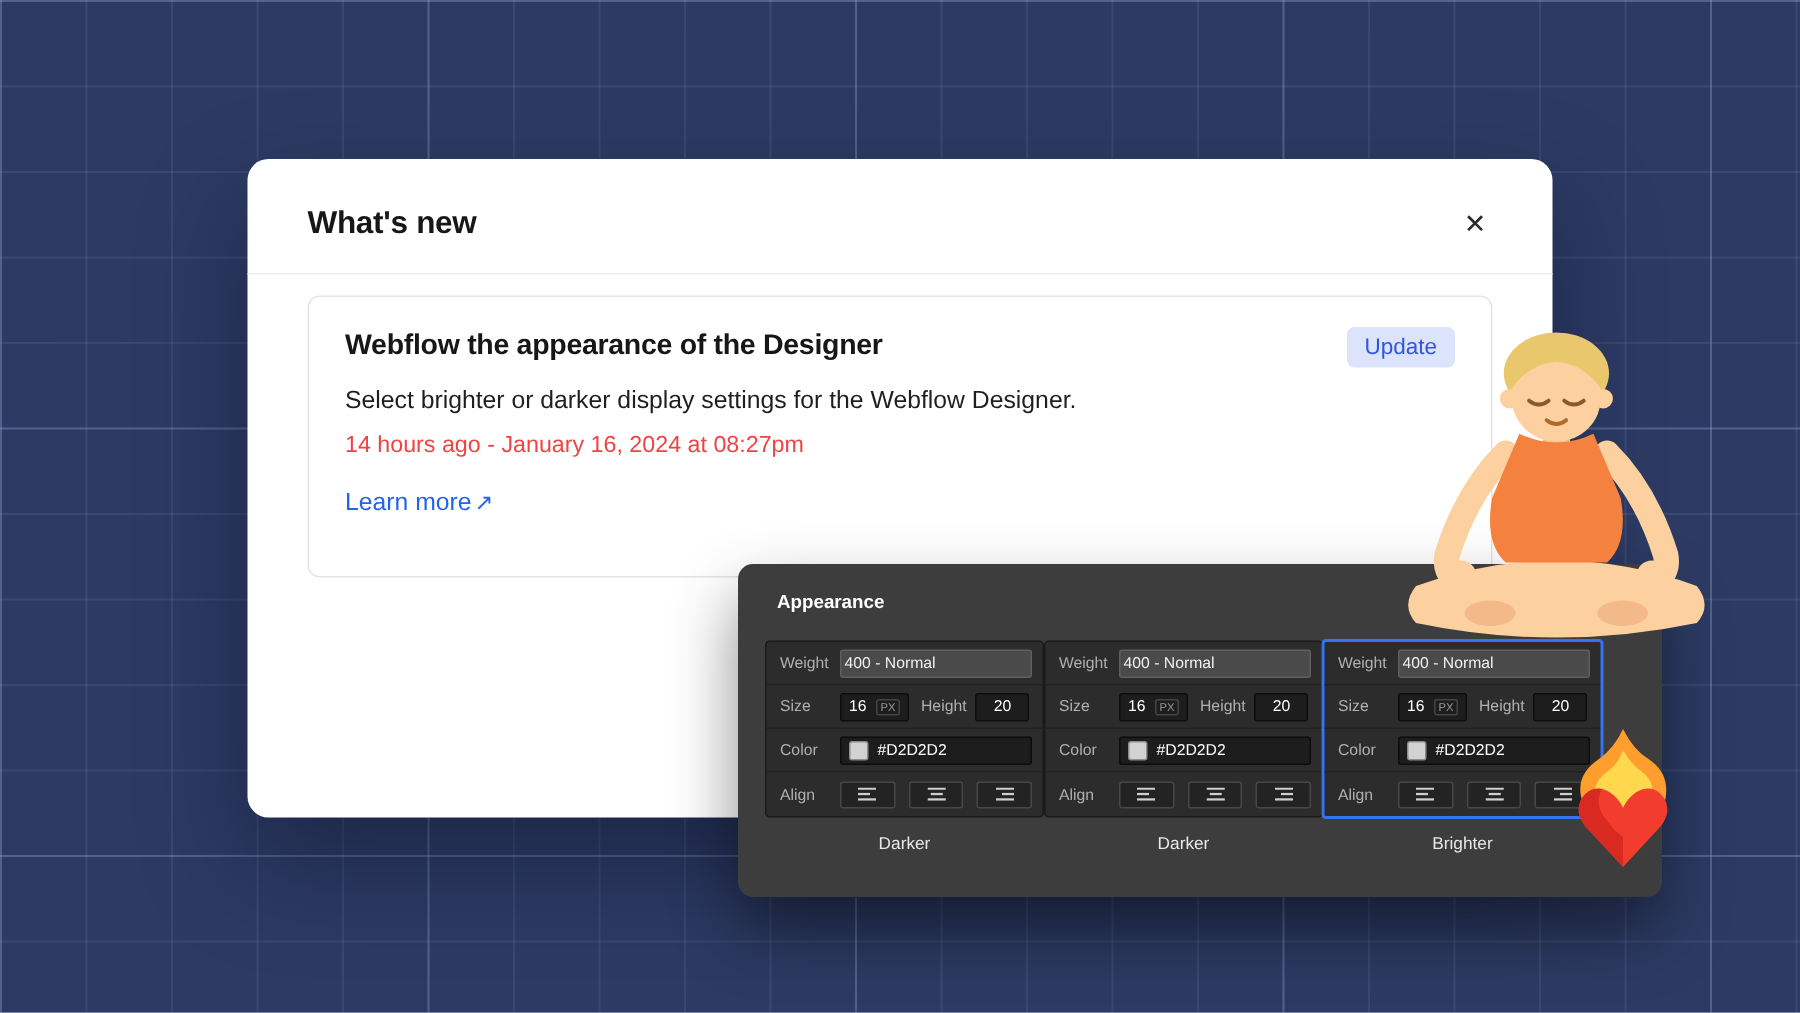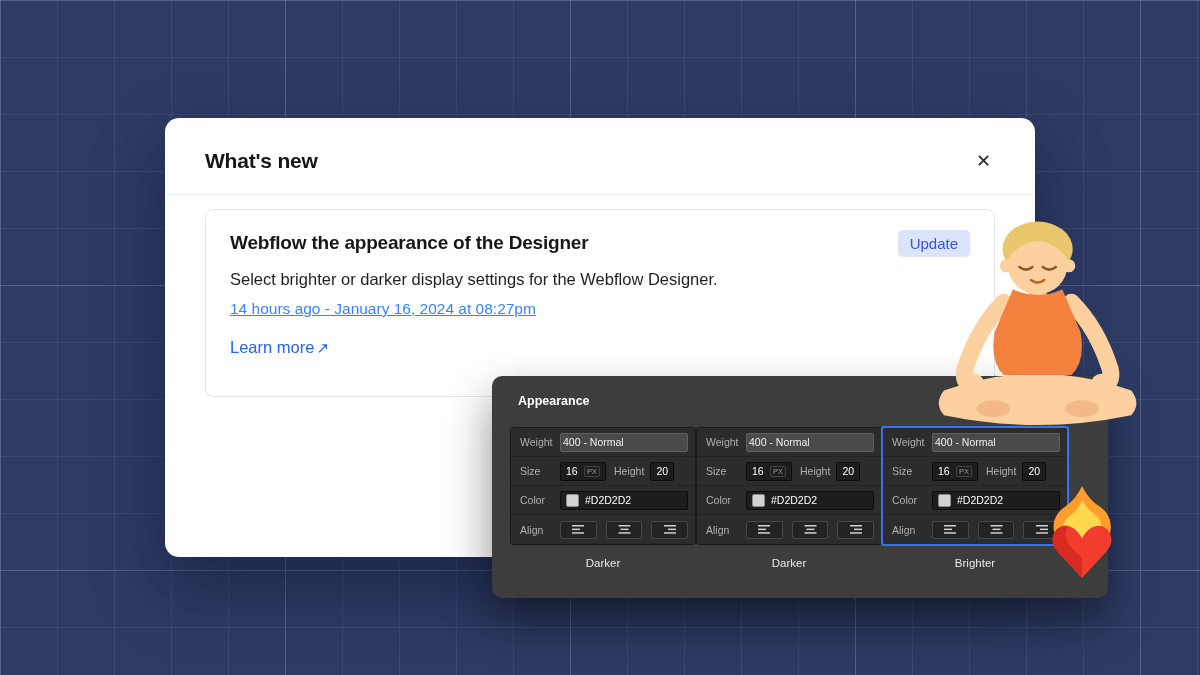--- a/index.html
+++ b/index.html
@@ -11,21 +11,21 @@
     background-image:
       linear-gradient(rgba(170,188,230,0.22) 1px, transparent 1px),
       linear-gradient(90deg, rgba(170,188,230,0.22) 1px, transparent 1px),
       linear-gradient(rgba(170,188,230,0.10) 1px, transparent 1px),
       linear-gradient(90deg, rgba(170,188,230,0.10) 1px, transparent 1px);
     background-size: 285px 285px, 285px 285px, 57px 57px, 57px 57px;
   }
 
   
   .modal {
-    position:absolute; left:165px; top:118px; width:870px; height:439px;
+    position:absolute; left:165px; top:106px; width:870px; height:439px;
     background:#ffffff; border-radius:14px;
     box-shadow:0 30px 70px rgba(8,14,38,0.45);
     z-index:1;
   }
   .modal-header {
     display:flex; align-items:center; justify-content:space-between;
     padding:30px 40px 20px 40px;
     border-bottom:1px solid #ececec;
   }
   .modal-title { font-size:21px; font-weight:700; color:#171717; letter-spacing:-0.2px; }
@@ -43,21 +43,21 @@
     padding:22px 24px;
     background:#ffffff;
   }
   .feature-title { font-size:19px; font-weight:700; color:#171717; letter-spacing:-0.2px; }
   .update-badge {
     position:absolute; top:20px; right:24px;
     background:#dbe4fb; color:#3254e0;
     font-size:15px; padding:5px 12px; border-radius:5px;
   }
   .feature-desc { margin-top:16px; font-size:16.5px; color:#1f1f1f; }
-  .feature-time { margin-top:11px; font-size:15.5px; color:#3b82f6;text-decoration:underline; }
+  .feature-time { margin-top:11px; font-size:15.5px; color:#ef4444; }
   .learn-link {
     display:inline-block; margin-top:20px; font-size:16.5px; color:#2563eb;
     text-decoration:none; cursor:pointer;
   }
   .learn-link .arrow { font-size:15px; margin-left:2px; }
 
   
   .appearance {
     position:absolute; left:492px; top:376px; width:616px; height:222px;
     background:#3d3d3d; border-radius:10px;
@@ -85,21 +85,21 @@
   }
   .input {
     height:19px; background:#1d1d1d; border:1px solid #0d0d0d; border-radius:2px;
     color:#ffffff; font-size:10.5px; display:flex; align-items:center; padding:0 5px;
   }
   .input.size { width:46px; }
   .unit {
     margin-left:auto; font-size:7.5px; color:#9a9a9a;
     border:1px solid #444; border-radius:2px; padding:0 2px; line-height:9px;
   }
-  .input.height { width:24px; justify-content:center; padding:0 2px; }
+  .input.height { width:36px; justify-content:center; padding:0 2px; }
   .input.color { flex:1; }
   .swatch { width:13px; height:13px; border-radius:2px; margin-right:6px; border:1px solid #8d8d8d; flex:none; }
   .align-group { flex:1; display:flex; gap:9px; }
   .al {
     flex:1; height:18px; background:#232323; border:1px solid #474747; border-radius:2px;
     display:flex; align-items:center; justify-content:center; padding:0; cursor:pointer;
   }
   .ap-caption { text-align:center; margin-top:12px; font-size:11.5px; color:#e8e8e8; }
 
   

